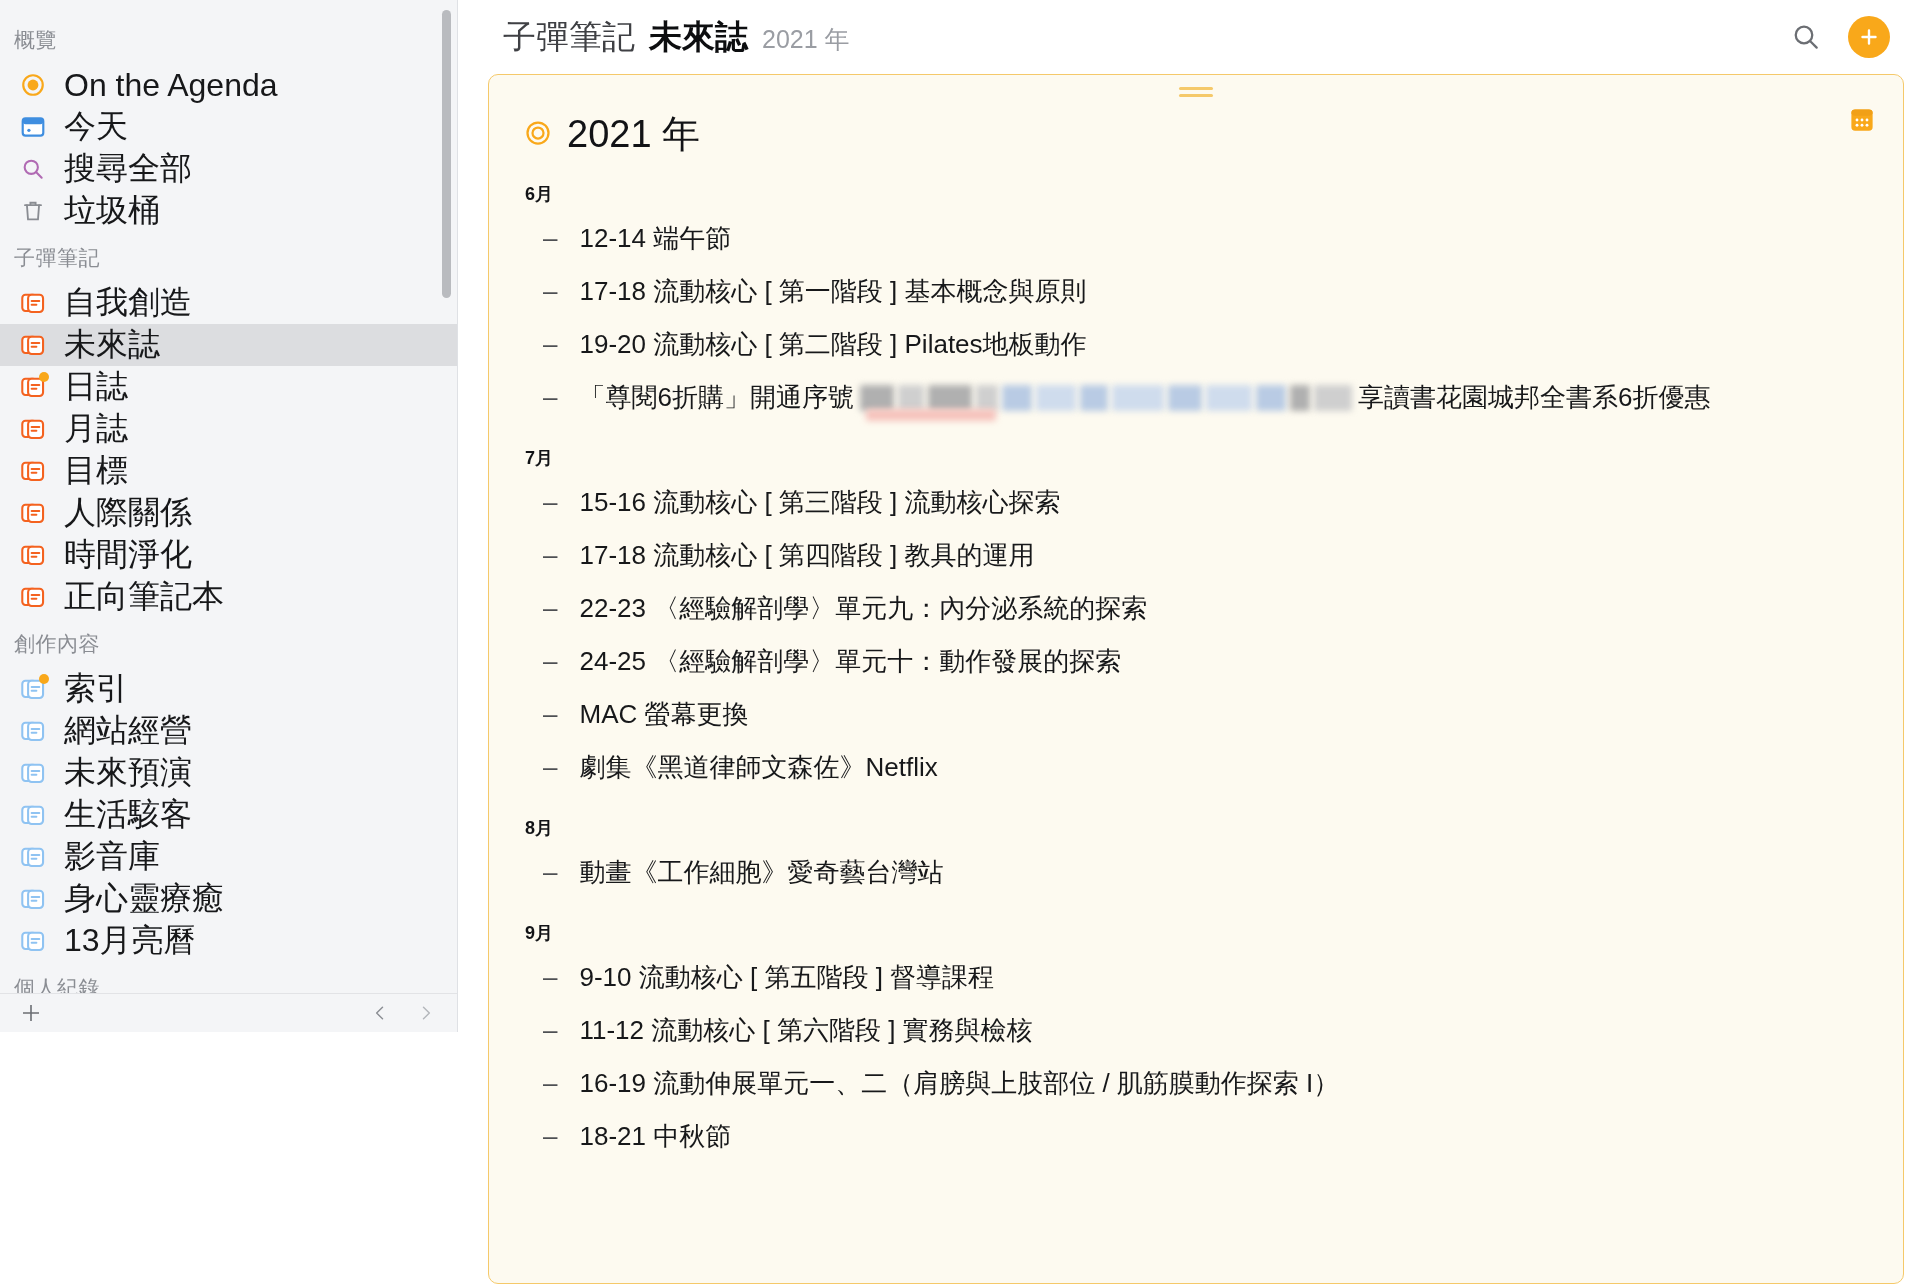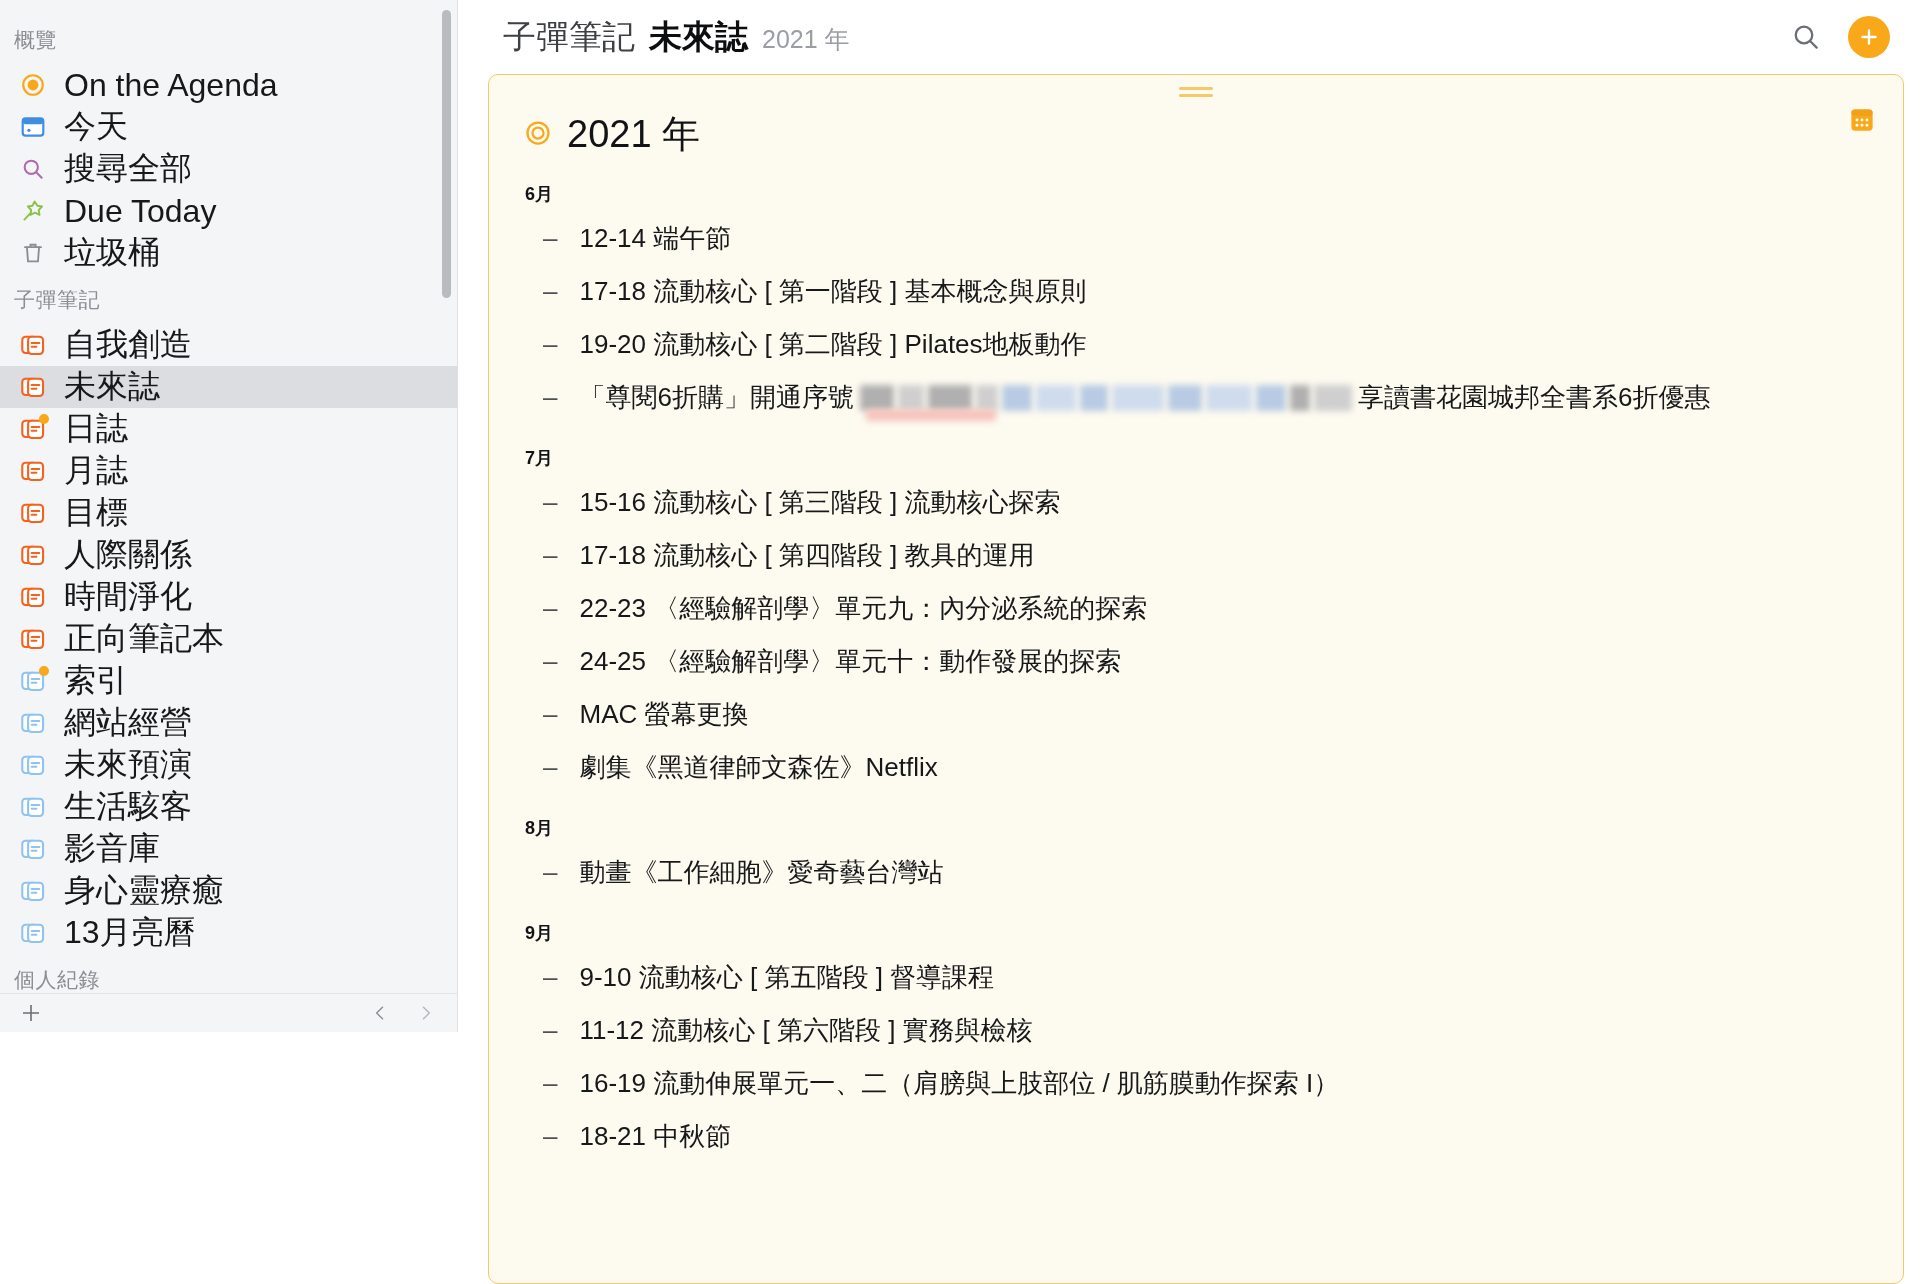--- a/index.html
+++ b/index.html
@@ -198,29 +198,20 @@
             <span class="sb-icon">
               <svg width="26" height="26" viewBox="0 0 24 24" fill="none" stroke="#b06ab3" stroke-width="1.9" stroke-linecap="round">
                 <circle cx="10.4" cy="10.4" r="6.1"></circle>
                 <path d="M15 15l5 5"></path>
               </svg>
             </span>
             <span class="sb-label">搜尋全部</span>
           </div>
           <div class="sb-item">
             <span class="sb-icon">
-              <svg width="26" height="26" viewBox="0 0 24 24" fill="none" stroke="#8bc34a" stroke-width="1.8" stroke-linejoin="round">
-                <path d="M13.5 3.2l2.6 3.9 4.3.7-3.1 3.3.7 4.5-4.2-2-4.2 2 .7-4.5L7.2 7.8l4.3-.7z"></path>
-                <path d="M9.7 13.9L3.6 20.4"></path>
-              </svg>
-            </span>
-            <span class="sb-label">Due Today</span>
-          </div>
-          <div class="sb-item">
-            <span class="sb-icon">
               <svg width="26" height="26" viewBox="0 0 24 24" fill="none" stroke="#8a8d93" stroke-width="1.7" stroke-linecap="round">
                 <path d="M4.6 6.6h14.8M9.6 6.6V4.4h4.8v2.2"></path>
                 <path d="M6.4 6.6l1 13.2h9.2l1-13.2"></path>
               </svg>
             </span>
             <span class="sb-label">垃圾桶</span>
           </div>
           <div class="sb-section-title">子彈筆記</div>
           <div class="sb-item">
             <span class="sb-icon">
@@ -296,20 +287,21 @@
           <div class="sb-item">
             <span class="sb-icon">
               <svg width="27" height="27" viewBox="0 0 26 26" fill="none">
       <rect x="2.2" y="4.6" width="13.2" height="15.6" rx="3" fill="#ffffff" stroke="#f4621f" stroke-width="2"></rect>
       <rect x="7.8" y="4.6" width="14.4" height="16.6" rx="3.4" fill="#ffffff" stroke="#f4621f" stroke-width="2"></rect>
       <path d="M11.2 10.6h7.4M11.2 14.2h4.6" stroke="#f4621f" stroke-width="1.9" stroke-linecap="round"></path>
     </svg>
             </span>
             <span class="sb-label">正向筆記本</span>
           </div>
+          <div class="sb-section-title">創作內容</div>
           <div class="sb-item">
             <span class="sb-icon">
               <svg width="27" height="27" viewBox="0 0 26 26" fill="none">
       <rect x="2.2" y="4.6" width="13.2" height="15.6" rx="3" fill="#ffffff" stroke="#8fc3f2" stroke-width="2"></rect>
       <rect x="7.8" y="4.6" width="14.4" height="16.6" rx="3.4" fill="#ffffff" stroke="#8fc3f2" stroke-width="2"></rect>
       <path d="M11.2 10.6h7.4M11.2 14.2h4.6" stroke="#8fc3f2" stroke-width="1.9" stroke-linecap="round"></path>
     </svg>
               <span style="position: absolute; top: 0px; right: -1px; width: 10px; height: 10px; border-radius: 50%; background: rgb(249, 168, 26);"></span>
             </span>
             <span class="sb-label">索引</span>

